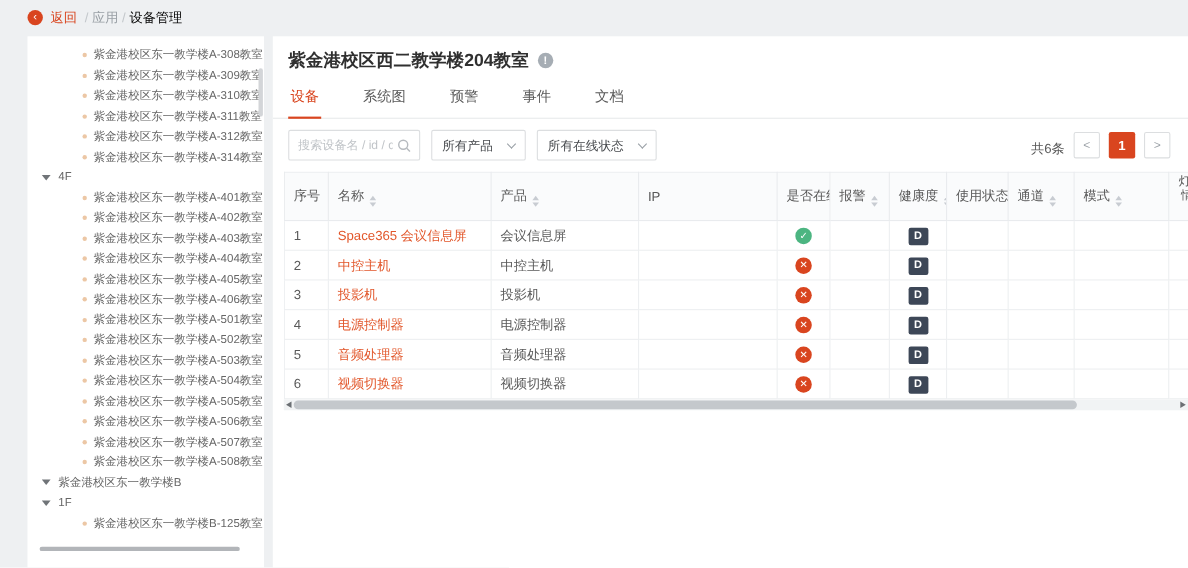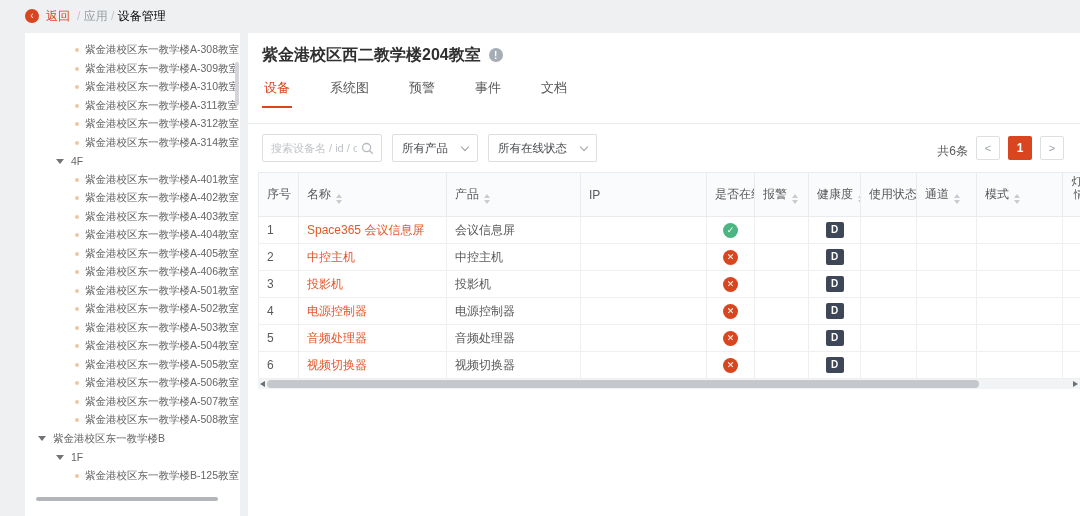--- a/index.html
+++ b/index.html
@@ -22,36 +22,36 @@
   .back-label { color:var(--accent); cursor:pointer; }
   .crumb-sep { color:#c3c7cb; }
   .crumb-item { color:#9aa0a6; }
   .crumb-item.current { color:#000000; }
 
   
   .sidebar { position:absolute; left:25px; top:33px; width:215px; height:483px; background:#fff; overflow:hidden; }
   .tree { padding-top:8px; font-size:10.5px; color:#666; }
   .tree-item { height:18.5px; display:flex; align-items:center; white-space:nowrap; cursor:pointer; }
   .tree-item.lv1 { padding-left:13px; }
-  .tree-item.lv2 { padding-left:31px; }
+  .tree-item.lv2 { padding-left:13px; }
   .tree-item.lv3 { padding-left:50px; }
   .caret-down { width:0; height:0; border-left:4px solid transparent; border-right:4px solid transparent; border-top:5px solid #707478; margin-right:7px; flex:none; }
   .leaf-dot { width:4px; height:4px; border-radius:50%; background:#ecc7a5; margin-right:6px; flex:none; }
   .tree-label { overflow:hidden; }
   .side-vbar { position:absolute; right:1px; top:29px; width:4px; height:44px; border-radius:2px; background:#d3d5d8; cursor:pointer; }
   .side-hbar { position:absolute; left:11px; bottom:15px; width:182px; height:4px; border-radius:2px; background:#b2b5b9; cursor:pointer; }
 
   
   .main { position:absolute; left:248px; top:33px; width:832px; height:483px; background:#fff; overflow:hidden; }
   .title-row { display:flex; align-items:center; gap:8px; padding:11px 16px 0 14px; height:33px; }
   .page-title { font-size:16px; font-weight:bold; color:#303030; }
   .info-icon { width:14px; height:14px; border-radius:50%; background:#a6adb4; color:#fff; display:inline-flex; align-items:center; justify-content:center; font-size:10px; font-weight:bold; cursor:pointer; }
   .info-icon::before { content:"!"; }
 
-  .tabs { display:flex; gap:36px; padding:0 16px 16px 14px; margin-top:5px; border-bottom:1px solid #e8eaec; font-size:13px; color:#595959; }
+  .tabs { display:flex; gap:36px; padding:0 16px 0 14px; margin-top:5px; border-bottom:1px solid #e8eaec; font-size:13px; color:#595959; }
   .tab { padding:8px 2px 9px; cursor:pointer; border-bottom:2px solid transparent; margin-bottom:-1px; }
   .tab.active { color:var(--accent); border-bottom-color:var(--accent); }
 
   .filter-row { display:flex; align-items:center; gap:10px; margin:10px 16px 10px 14px; height:28px; }
   .search-box { position:relative; width:120px; height:28px; border:1px solid #dcdee0; border-radius:2px; background:#fff; }
   .search-box input { width:100%; height:100%; border:none; outline:none; padding:0 24px 0 8px; font-size:11px; color:#595959; font-family:inherit; background:transparent; }
   .search-box input::placeholder { color:#c0c4c8; }
   .search-icon { position:absolute; right:7px; top:7px; width:13px; height:13px; }
   .select { height:28px; border:1px solid #dcdee0; border-radius:2px; background:#fff; display:flex; align-items:center; gap:14px; padding:0 9px; font-size:11.5px; color:#46494d; cursor:pointer; }
   .chevron-down { width:6px; height:6px; border-right:1.2px solid #9aa0a6; border-bottom:1.2px solid #9aa0a6; transform:rotate(45deg); margin-top:-3px; }

